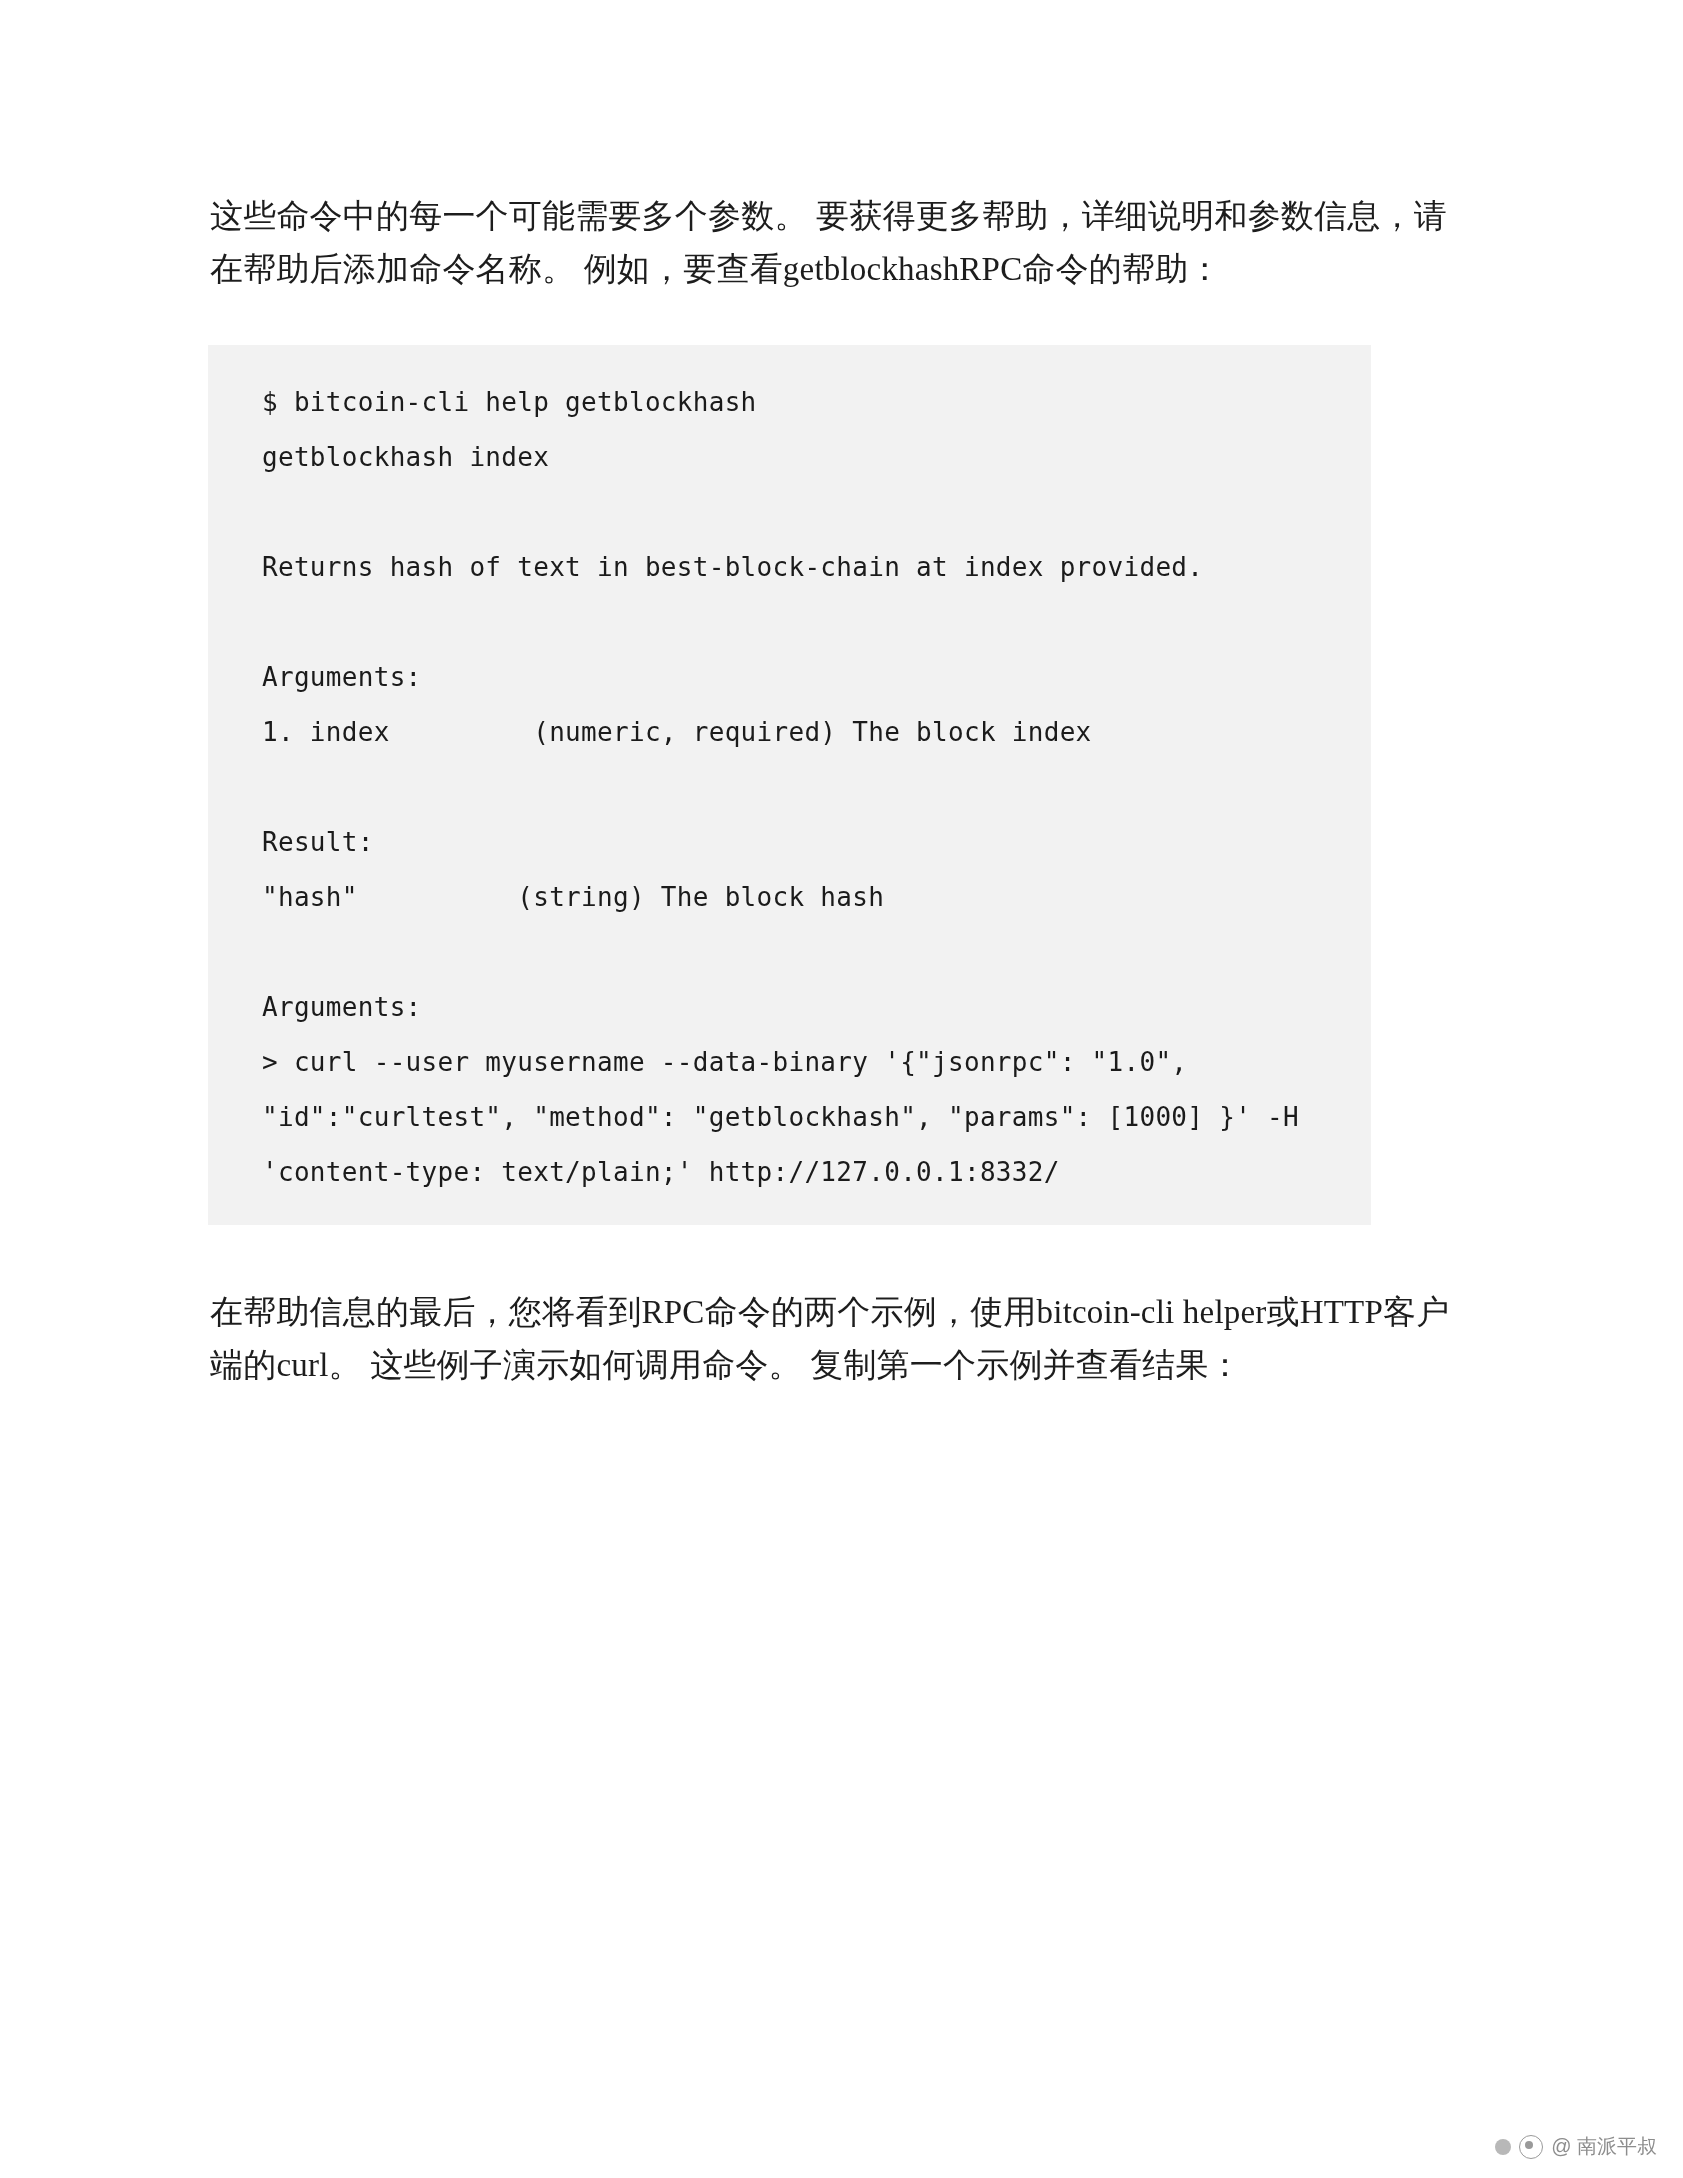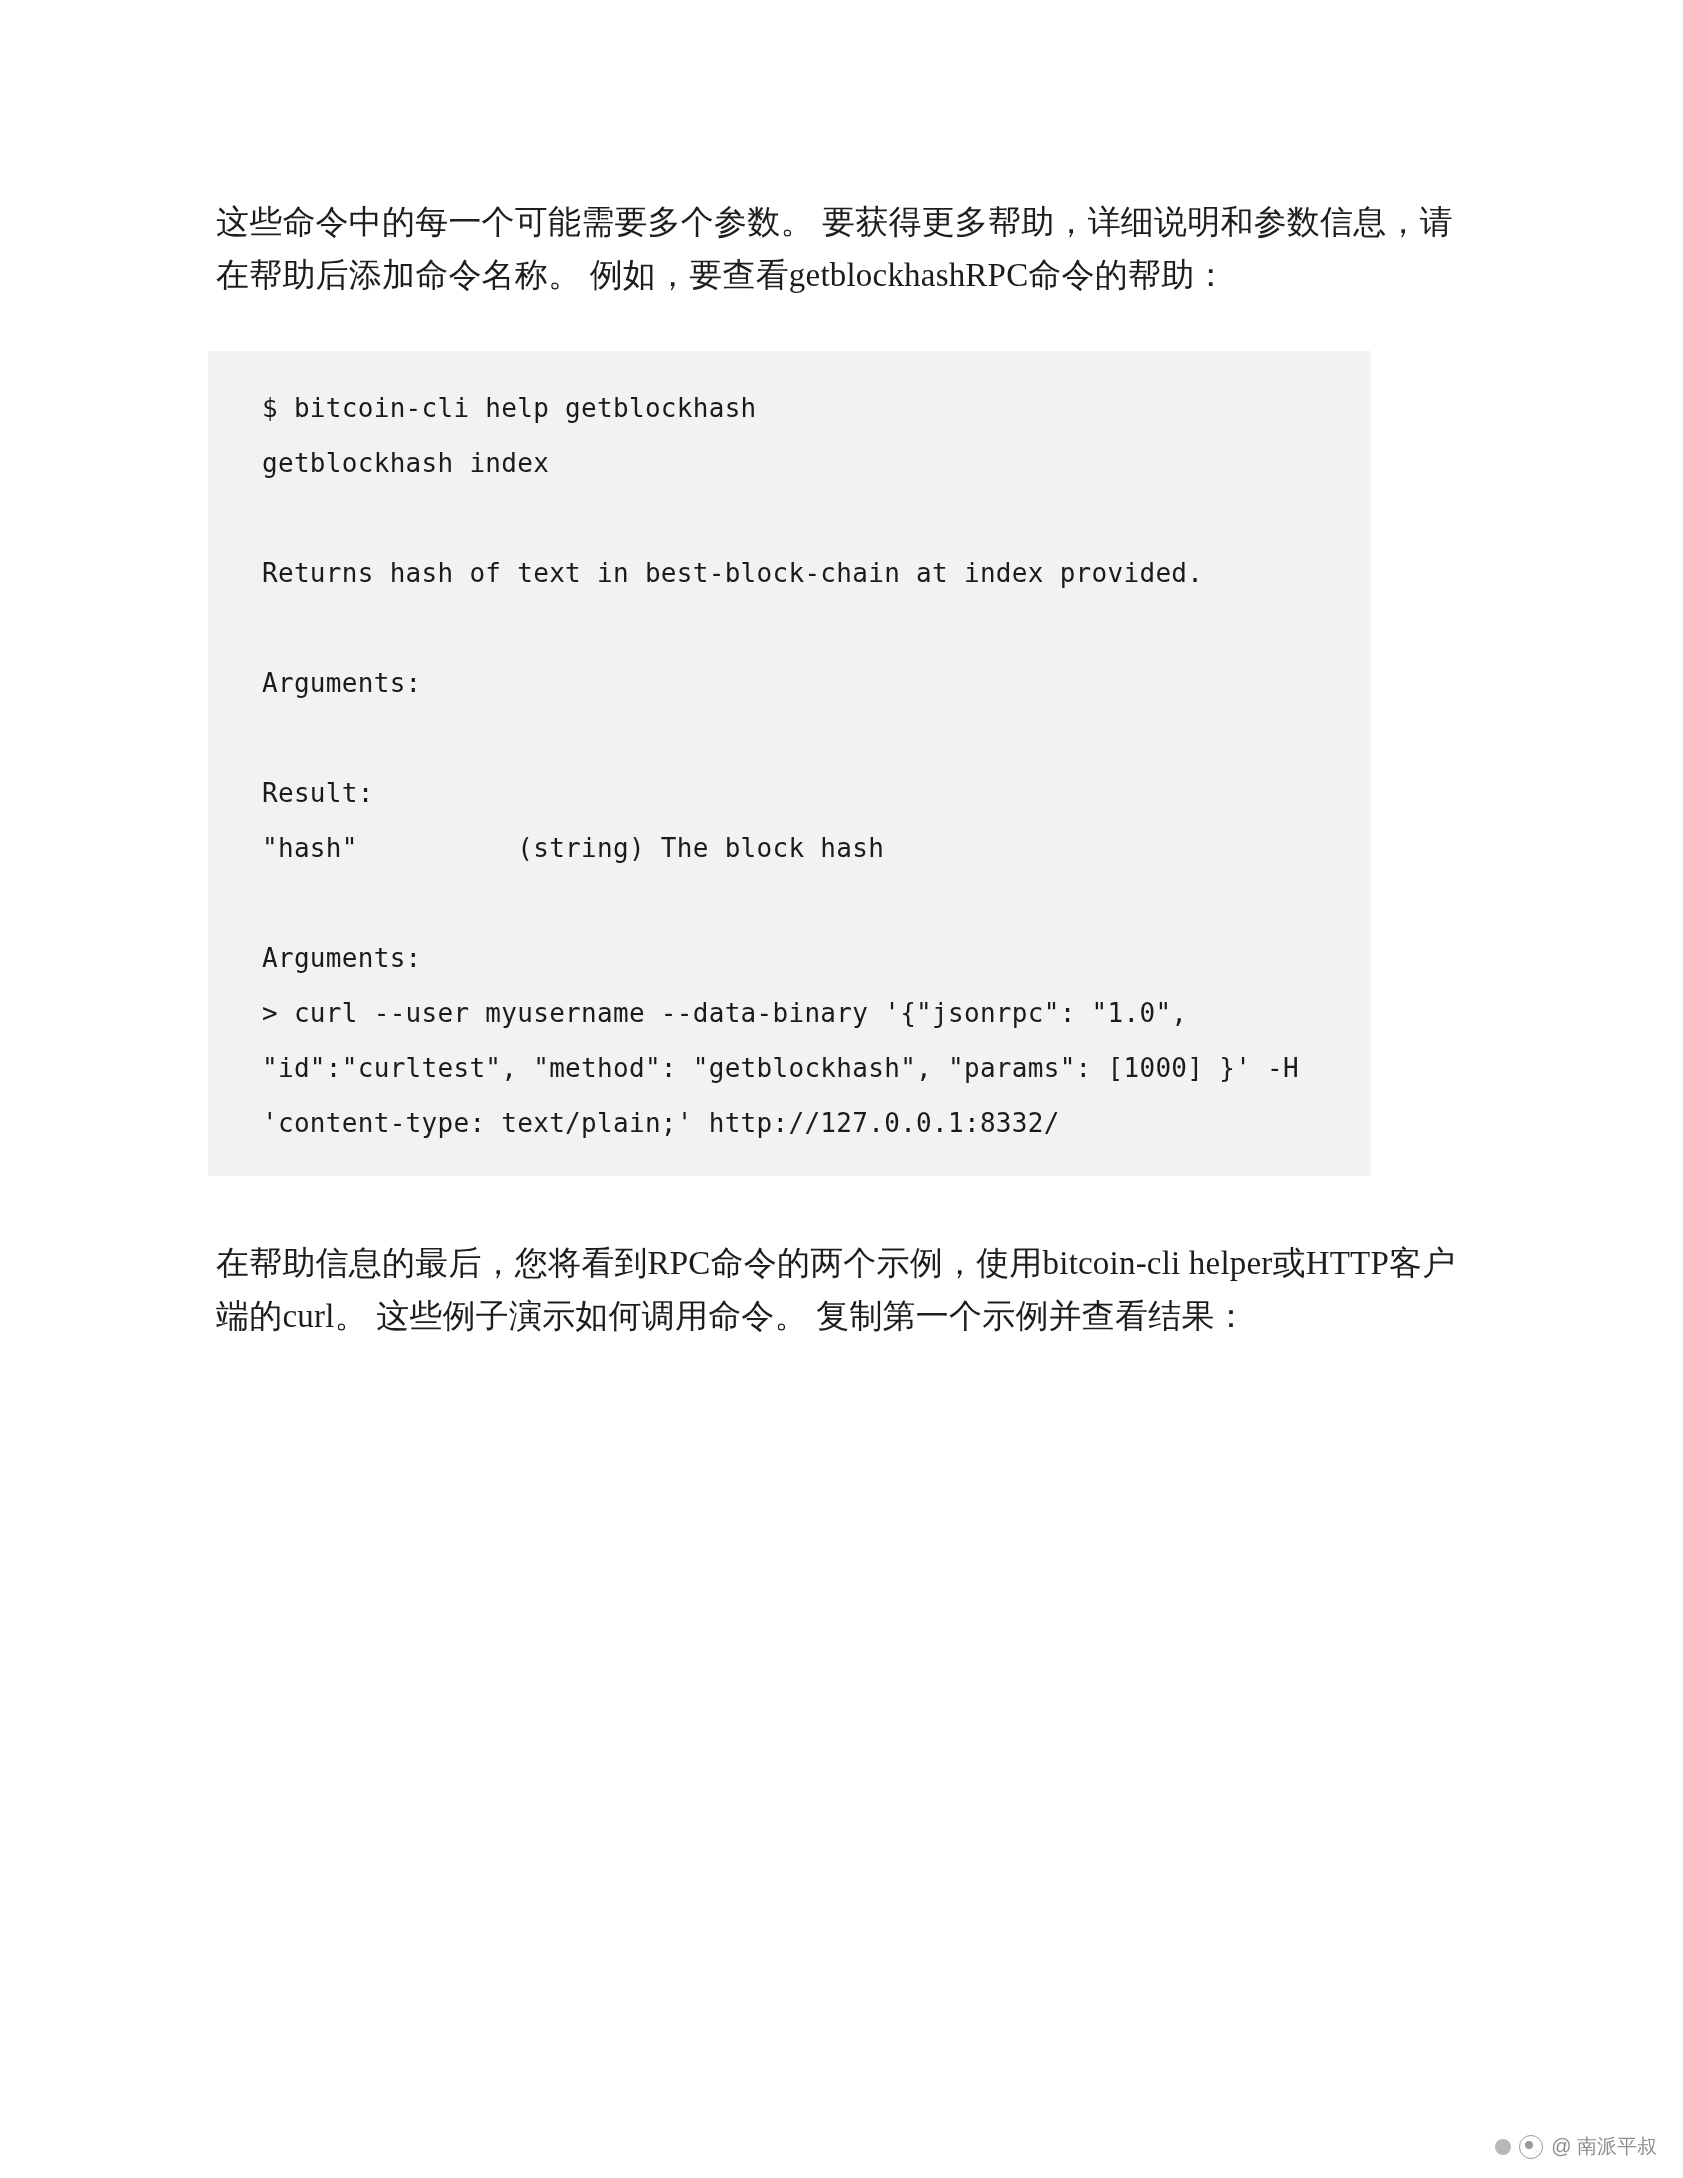--- a/index.html
+++ b/index.html
@@ -27,21 +27,21 @@
     position: absolute;
     left: 208px;
     top: 188px;
     width: 1257px;
   }
   .para {
     font-family: "Liberation Serif", serif;
     font-size: 33px;
     line-height: 1.62;
     color: #1d1d1d;
-    margin: 8px;
+    margin: 2px;
     text-align: left;
     letter-spacing: 0.2px;
   }
   .codeblock {
     background: #f2f2f2;
     margin-top: 48px;
     padding: 44px 46px 40px 46px;
     width: 1163px;
     box-sizing: border-box;
   }
@@ -110,20 +110,21 @@
 
     <p class="para">这些命令中的每一个可能需要多个参数。 要获得更多帮助，详细说明和参数信息，请在帮助后添加命令名称。 例如，要查看getblockhashRPC命令的帮助：</p>
 
     <div class="codeblock">
       <div class="code-line">$ bitcoin-cli help getblockhash</div>
       <div class="code-line">getblockhash index</div>
       <div class="code-line blank"></div>
       <div class="code-line">Returns hash of text in best-block-chain at index provided.</div>
       <div class="code-line blank"></div>
       <div class="code-line">Arguments:</div>
+      <div class="code-line">1. index         (numeric, required) The block index</div>
       <div class="code-line blank"></div>
       <div class="code-line">Result:</div>
       <div class="code-line">"hash"          (string) The block hash</div>
       <div class="code-line blank"></div>
       <div class="code-line">Arguments:</div>
       <div class="code-line">&gt; curl --user myusername --data-binary '{"jsonrpc": "1.0",</div>
       <div class="code-line">"id":"curltest", "method": "getblockhash", "params": [1000] }' -H</div>
       <div class="code-line">'content-type: text/plain;' http://127.0.0.1:8332/</div>
     </div>
 

